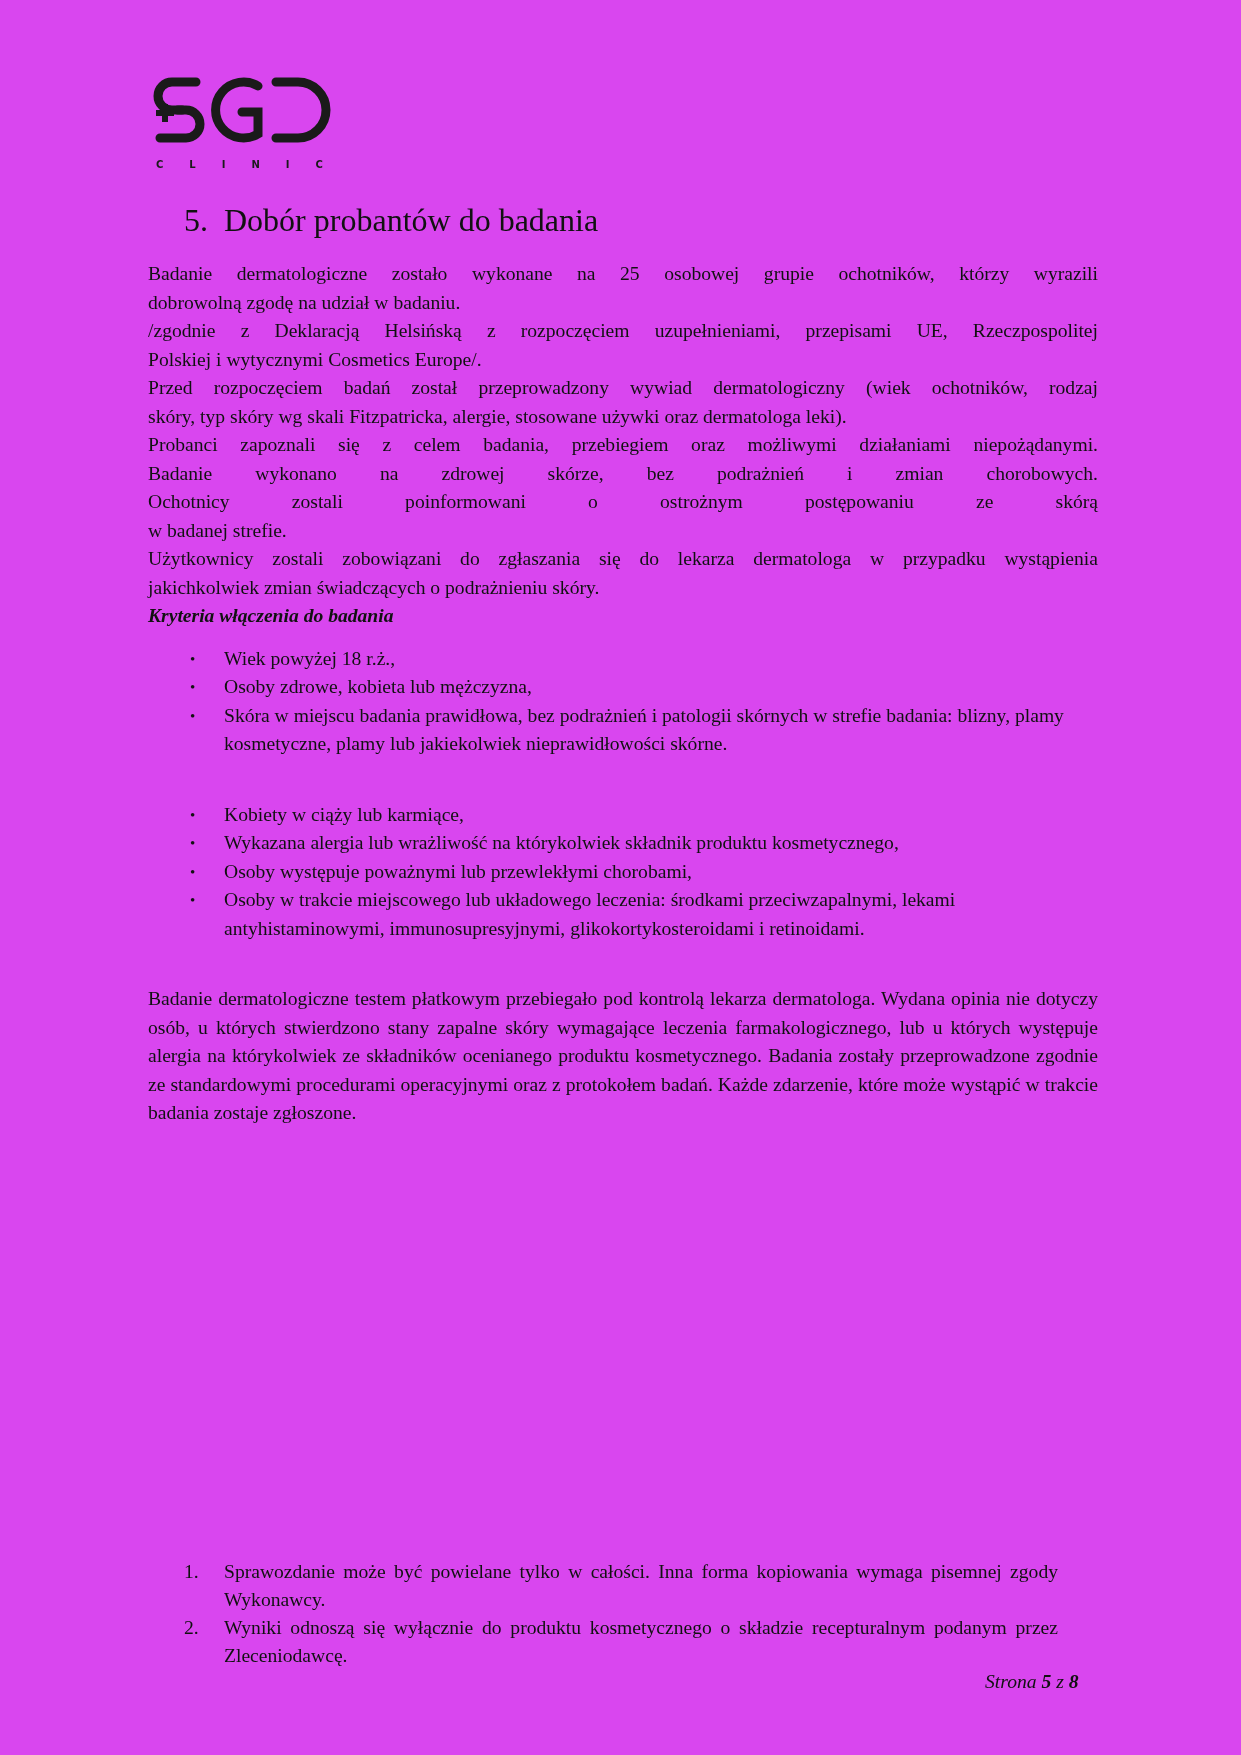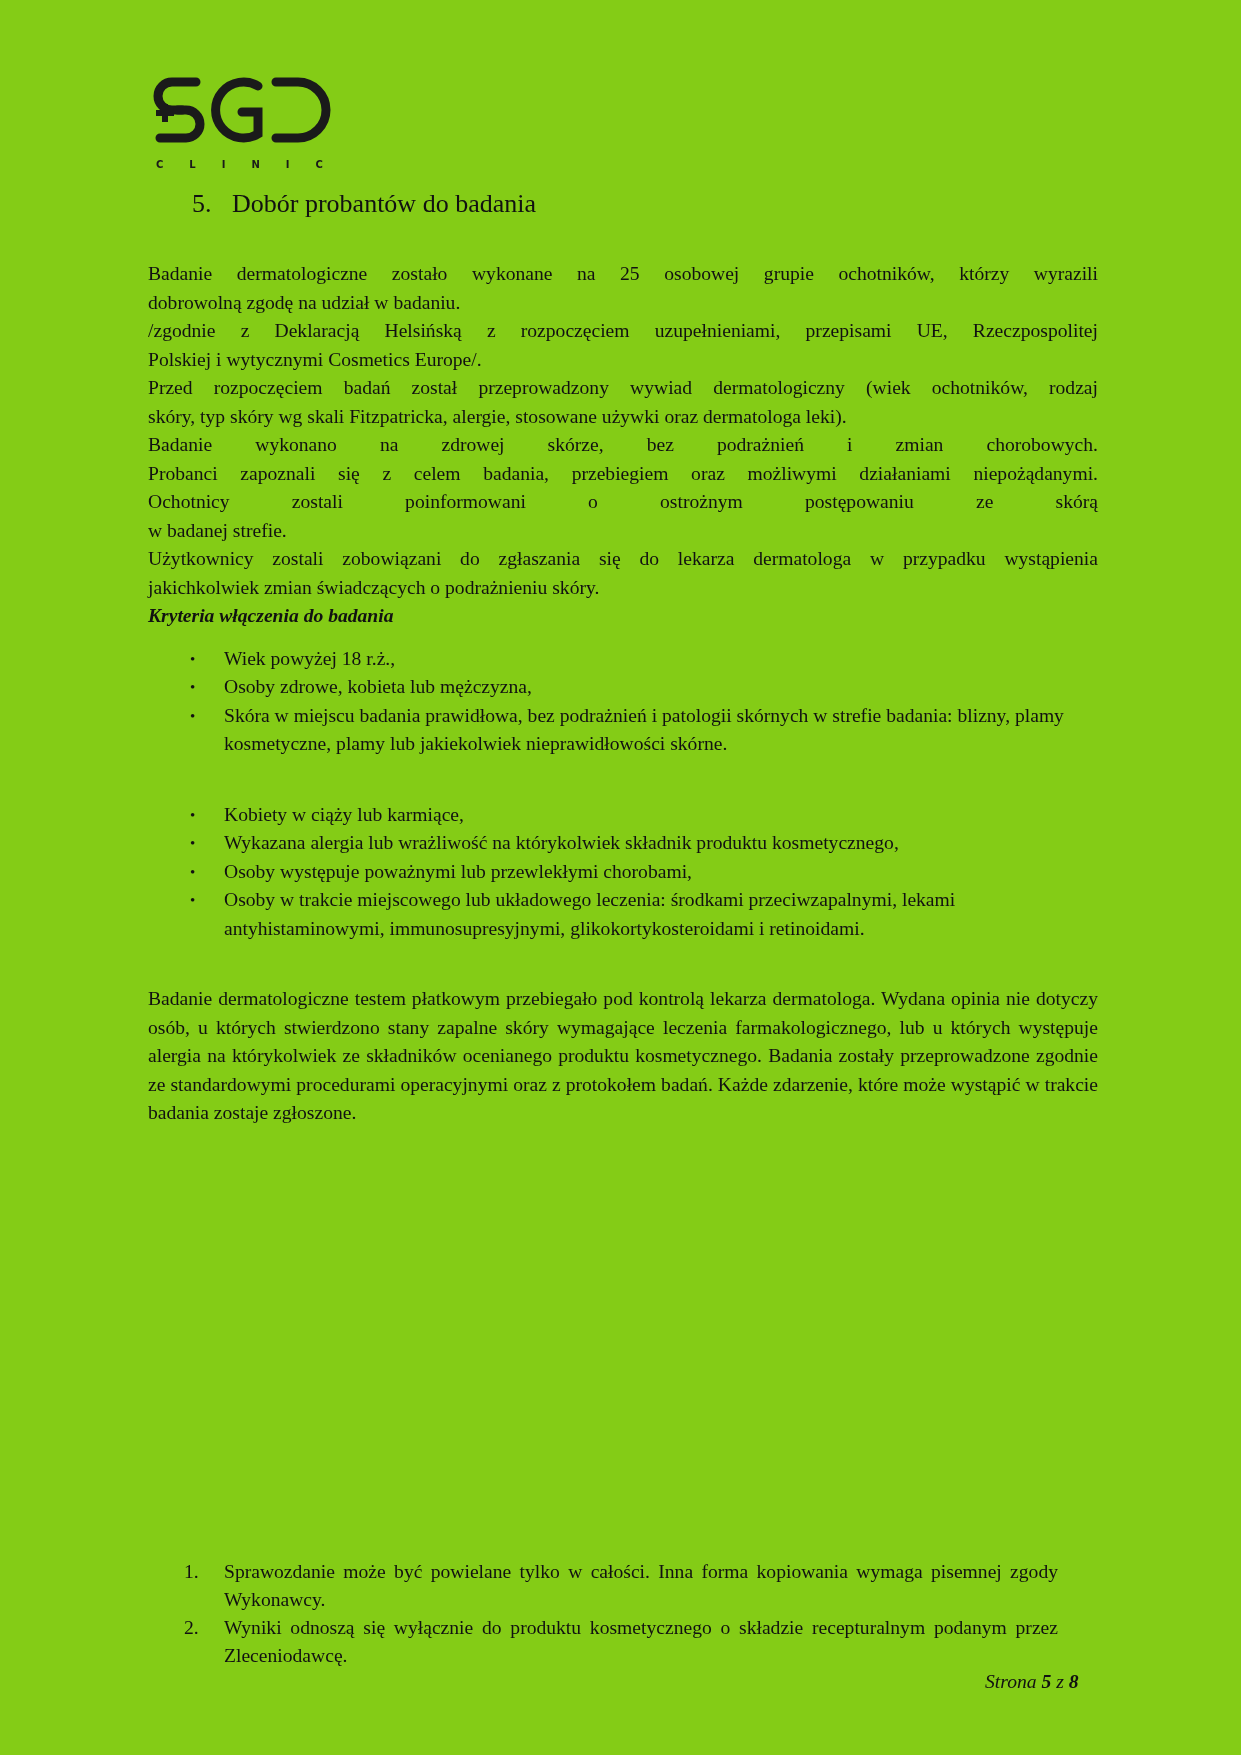--- a/index.html
+++ b/index.html
@@ -13,41 +13,40 @@
       position: relative;
       overflow: hidden;
       font-family: "Liberation Serif", "DejaVu Serif", serif;
       color: #111111;
     }
     .page {
       position: absolute;
       left: 0; top: 0;
       width: 1241px;
       height: 1755px;
-      background: #84cc16;
+      background: #d946ef;
     }
     
     .logo {
       position: absolute;
       left: 152px;
       top: 76px;
       width: 200px;
       height: 96px;
     }
     .logo svg { display: block; }
 
     
     .section-heading {
       position: absolute;
       left: 184px;
-      top: 188px;
-      font-size: 26px;
+      top: 204px;
+      font-size: 32px;
       line-height: 32px;
       white-space: nowrap;
-      margin-left: 8px;
     }
     .section-heading .num { display: inline-block; width: 40px; }
 
     
     .content {
       position: absolute;
       left: 148px;
       top: 260px;
       width: 950px;
       font-size: 19.6px;
@@ -143,22 +142,22 @@
     <span class="num">5.</span><span>Dobór probantów do badania</span>
   </div>
 
   <div class="content">
     <p class="justify-last">Badanie dermatologiczne zostało wykonane na 25 osobowej grupie ochotników, którzy wyrazili</p>
     <p>dobrowolną zgodę na udział w badaniu.</p>
     <p class="justify-last">/zgodnie z Deklaracją Helsińską z rozpoczęciem uzupełnieniami, przepisami UE, Rzeczpospolitej</p>
     <p>Polskiej i wytycznymi Cosmetics Europe/.</p>
     <p class="justify-last">Przed rozpoczęciem badań został przeprowadzony wywiad dermatologiczny (wiek ochotników, rodzaj</p>
     <p>skóry, typ skóry wg skali Fitzpatricka, alergie, stosowane używki oraz dermatologa leki).</p>
+    <p class="justify-last">Probanci zapoznali się z celem badania, przebiegiem oraz możliwymi działaniami niepożądanymi.</p>
     <p class="justify-last">Badanie wykonano na zdrowej skórze, bez podrażnień i zmian chorobowych.</p>
-    <p class="justify-last">Probanci zapoznali się z celem badania, przebiegiem oraz możliwymi działaniami niepożądanymi.</p>
     <p class="justify-last">Ochotnicy zostali poinformowani o ostrożnym postępowaniu ze skórą</p>
     <p>w badanej strefie.</p>
     <p class="justify-last">Użytkownicy zostali zobowiązani do zgłaszania się do lekarza dermatologa w przypadku wystąpienia</p>
     <p>jakichkolwiek zmian świadczących o podrażnieniu skóry.</p>
 
     <p class="bold-head">Kryteria włączenia do badania</p>
     <ul class="criteria">
       <li><span class="bullet">•</span><span>Wiek powyżej 18 r.ż.,</span></li>
       <li><span class="bullet">•</span><span>Osoby zdrowe, kobieta lub mężczyzna,</span></li>
       <li><span class="bullet">•</span><span>Skóra w miejscu badania prawidłowa, bez podrażnień i  patologii skórnych w strefie badania: blizny, plamy kosmetyczne, plamy lub jakiekolwiek nieprawidłowości skórne.</span></li>

